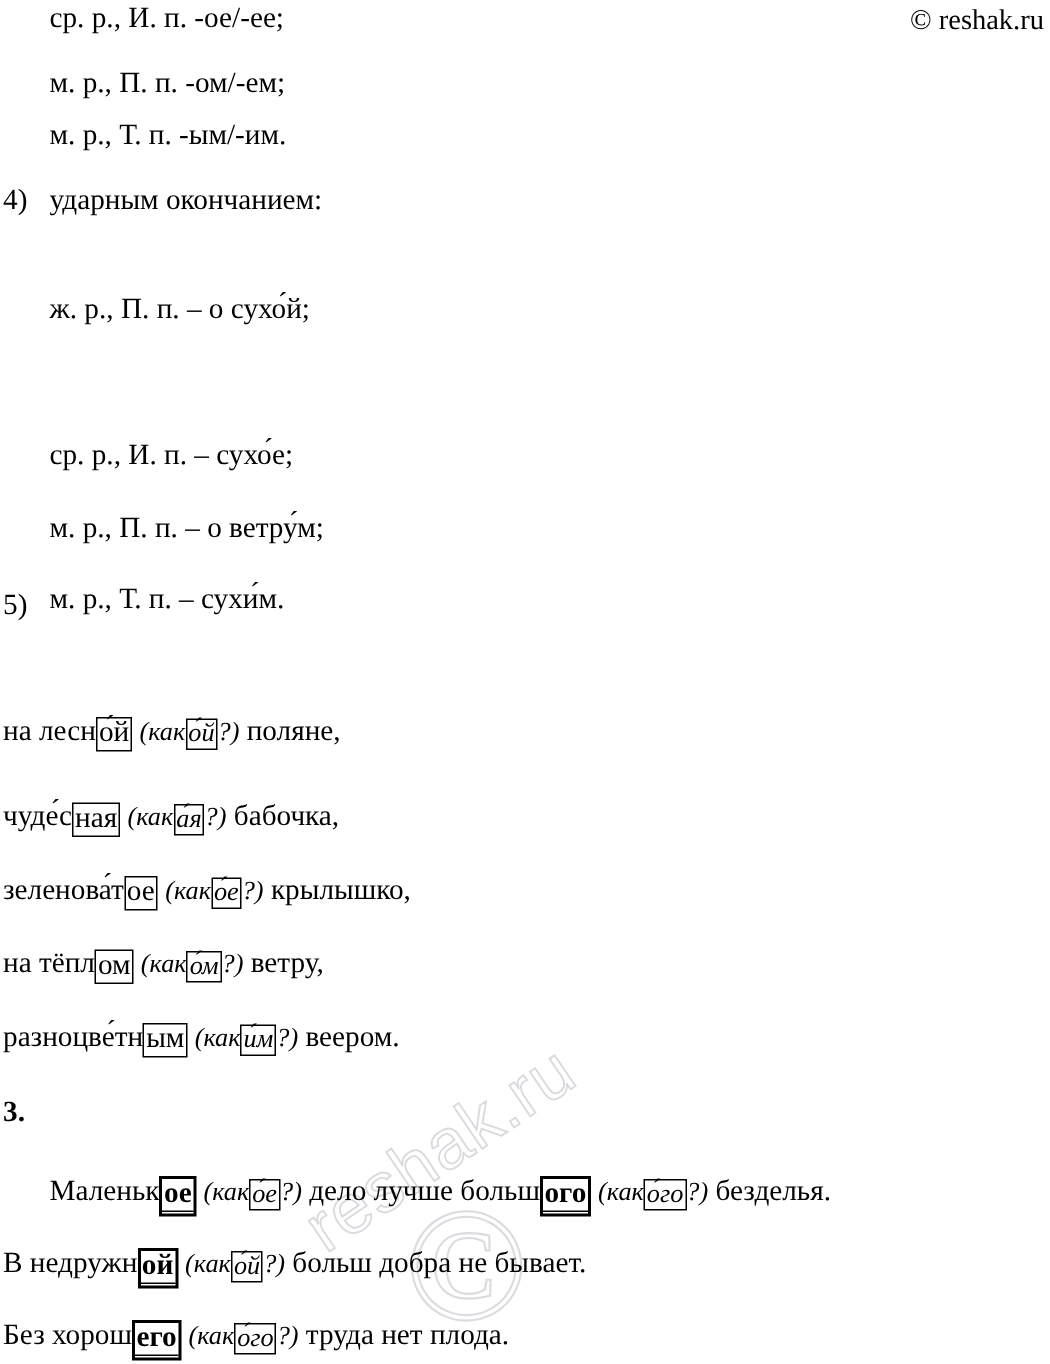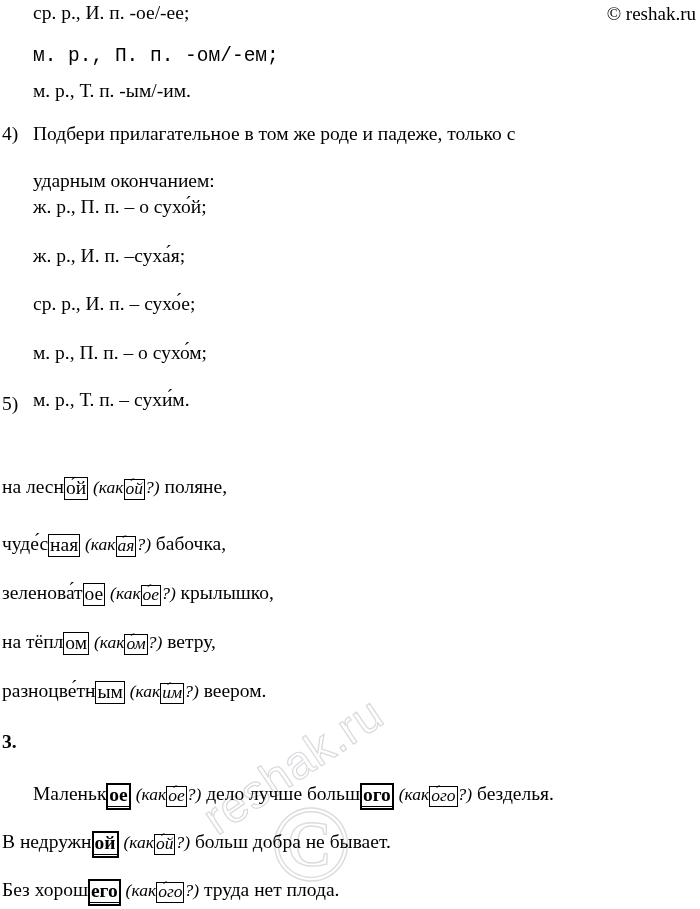--- a/index.html
+++ b/index.html
@@ -145,35 +145,33 @@
 <div class="watermark">
   <div class="wm-copy">©</div>
   <div class="wm-text">reshak.ru</div>
 </div>
 
 <div class="page">
 
   <div class="site-mark">© reshak.ru</div>
 
   <div class="line" style="left:33px; top:0px;">ср. р., И. п. -ое/-ее;</div>
-  <div class="line" style="left:33px; top:43px;font-family:Liberation Mono, monospace;">м. р., П. п. -ом/-ем;</div>
+  <div class="line" style="left:33px; top:43px;">м. р., П. п. -ом/-ем;</div>
   <div class="line" style="left:33px; top:78px;">м. р., Т. п. -ым/-им.</div>
 
   <div class="para" style="top:110px;">
     <span class="num">4)</span>
     <span class="body">
-      <span>Подбери прилагательное в том же роде и падеже, только с</span>
       <span class="l2">ударным окончанием:</span>
     </span>
   </div>
 
   <div class="line" style="left:33px; top:194px;">ж. р., П. п. – о сухо́й;</div>
-  <div class="line" style="left:33px; top:243px;">ж. р., И. п. –суха́я;</div>
   <div class="line" style="left:33px; top:291px;">ср. р., И. п. – сухо́е;</div>
-  <div class="line" style="left:33px; top:340px;">м. р., П. п. – о сухо́м;</div>
+  <div class="line" style="left:33px; top:340px;">м. р., П. п. – о ветру́м;</div>
   <div class="line" style="left:33px; top:387px;">м. р., Т. п. – сухи́м.</div>
 
   <div class="para" style="top:380px;">
     <span class="num">5)</span>
     <span class="body">
     </span>
   </div>
 
   <div class="line" style="left:2px; top:474px;">
     <span>на лесн</span><span class="ending">о́й</span>

